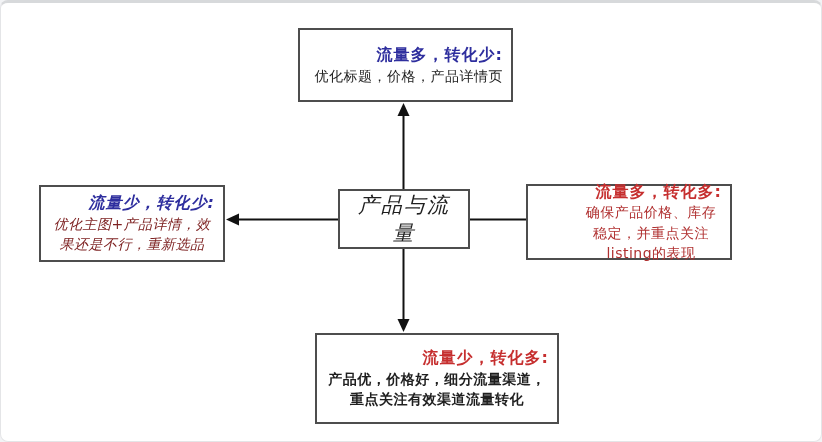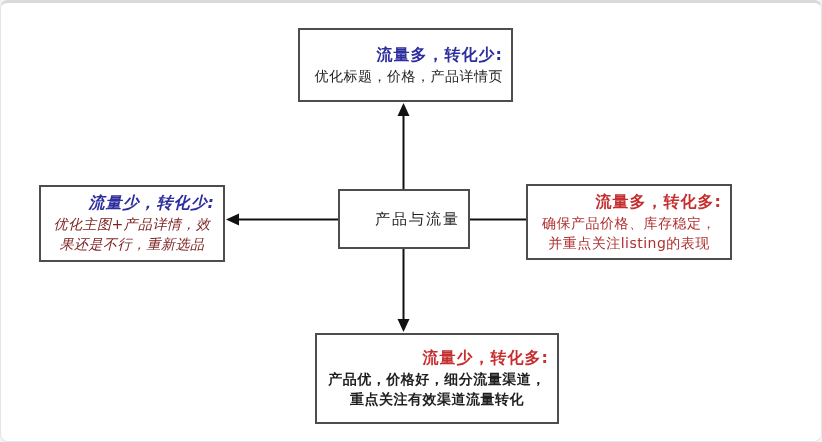--- a/index.html
+++ b/index.html
@@ -39,23 +39,24 @@
     font-size: 14px;
     line-height: 1.45;
     letter-spacing: 0.5px;
   }
   .node-top    { left: 297px; top: 25px;  width: 215px; height: 74px; }
   .node-left   { left: 38px;  top: 182px; width: 186px; height: 77px; font-style: italic; }
   .node-center { left: 337px; top: 186px; width: 132px; height: 60px; border-width: 2px; }
   .node-right  { left: 525px; top: 181px; width: 206px; height: 76px; }
   .node-bottom { left: 290px; top: 330px; width: 244px; height: 91px; margin-left: 24px; }
   .node-center .label {
-    font-size: 15px;
+    font-size: 21px;
     color: #1f1f1f;
     letter-spacing: 2px;
+    font-style: italic;
   }
   svg.arrows {
     position: absolute;
     left: 0; top: 0;
     width: 822px; height: 442px;
     z-index: 1;
   }
 </style>
 </head>
 <body>
@@ -94,21 +95,21 @@
     <div class="title" style="color: rgb(46, 46, 158);">流量少，转化少:</div>
     <div class="body" style="color: rgb(126, 34, 34);">优化主图+产品详情，效果还是不行，重新选品</div>
   </div>
 
   <div class="node node-center">
     <div class="label">产品与流量</div>
   </div>
 
   <div class="node node-right">
     <div class="title" style="color: rgb(198, 47, 47);">流量多，转化多:</div>
-    <div class="body" style="color: rgb(176, 48, 48);">确保产品价格、库存稳定，并重点关注listing的表现</div>
+    <div class="body" style="color: rgb(176, 48, 48); margin-left: 44px;">确保产品价格、库存稳定，并重点关注listing的表现</div>
   </div>
 
   <div class="node node-bottom">
     <div class="title" style="color: rgb(198, 47, 47);">流量少，转化多:</div>
     <div class="body" style="color: rgb(31, 31, 31); font-weight: bold;">产品优，价格好，细分流量渠道，重点关注有效渠道流量转化</div>
   </div>
 
 </div>
 
 </body></html>

